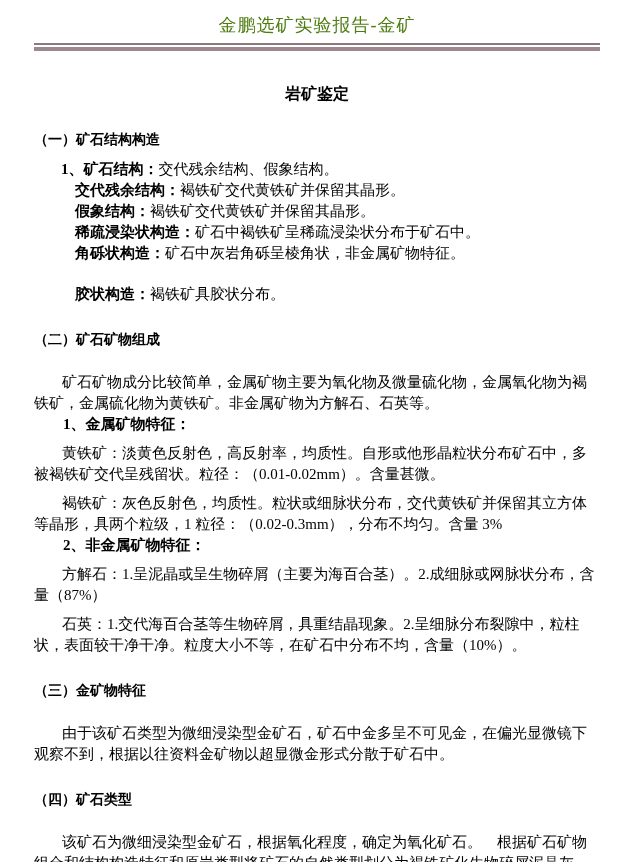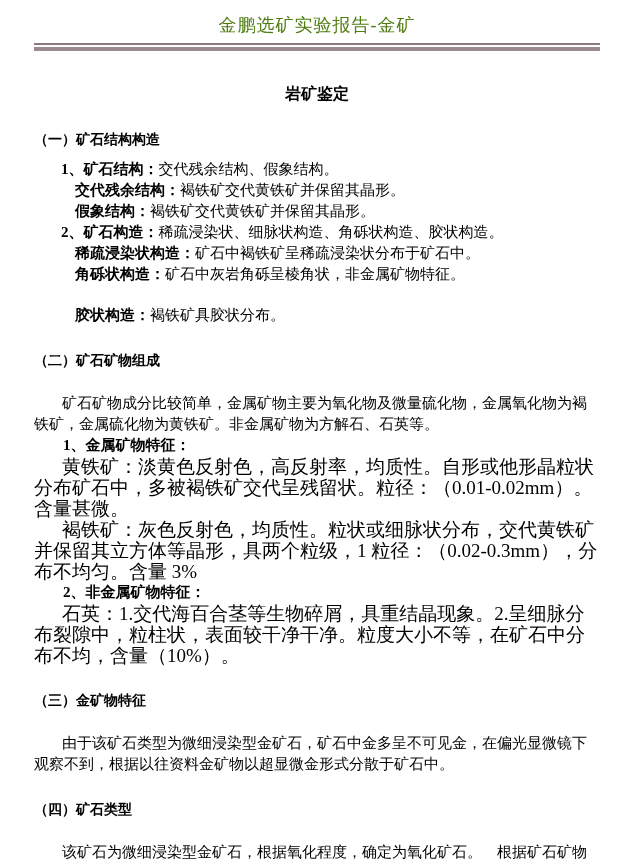--- a/index.html
+++ b/index.html
@@ -41,21 +41,21 @@
   }
 
   .line { font-size: 15px; line-height: 21px; }
   .line .lbl { font-weight: bold; text-align: center; }
 
   .item { margin-left: 27px; }
   .sub  { margin-left: 41px; }
   .gap  { margin-top: 20px; }
 
   .para { font-size: 15px; line-height: 21px; text-indent: 28px; margin-top: 20px; }
-  .term { font-size: 19px; line-height: 21px; text-indent: 28px; }
+  .term { font-size: 15px; line-height: 21px; text-indent: 28px; margin-top: 8px; }
   .subhead { font-size: 15px; line-height: 21px; font-weight: bold; margin-left: 29px; }
 </style>
 </head>
 <body>
 
 <div class="page">
 
   <div class="doc-header">金鹏选矿实验报告-金矿</div>
   <div class="header-rule"></div>
 
@@ -64,23 +64,20 @@
   <div class="section-heading">（一）矿石结构构造</div>
   <div class="line item">
     <span class="lbl">1、矿石结构：</span><span>交代残余结构、假象结构。</span>
   </div>
   <div class="line sub">
     <span class="lbl">交代残余结构：</span><span>褐铁矿交代黄铁矿并保留其晶形。</span>
   </div>
   <div class="line sub">
     <span class="lbl">假象结构：</span><span>褐铁矿交代黄铁矿并保留其晶形。</span>
   </div>
-  <div class="line item">
-    <span class="lbl">2、矿石构造：</span><span>稀疏浸染状、细脉状构造、角砾状构造、胶状构造。</span>
-  </div>
   <div class="line sub">
     <span class="lbl">稀疏浸染状构造：</span><span>矿石中褐铁矿呈稀疏浸染状分布于矿石中。</span>
   </div>
   <div class="line sub">
     <span class="lbl">角砾状构造：</span><span>矿石中灰岩角砾呈棱角状，非金属矿物特征。</span>
   </div>
   <div class="line sub gap">
     <span class="lbl">胶状构造：</span><span>褐铁矿具胶状分布。</span>
   </div>
 
@@ -88,20 +85,23 @@
   <div class="para">矿石矿物成分比较简单，金属矿物主要为氧化物及微量硫化物，金属氧化物为褐铁矿，金属硫化物为黄铁矿。非金属矿物为方解石、石英等。</div>
   <div class="subhead">1、金属矿物特征：</div>
   <div class="term">
     <span class="lbl">黄铁矿：</span><span>淡黄色反射色，高反射率，均质性。自形或他形晶粒状分布矿石中，多被褐铁矿交代呈残留状。粒径：（0.01-0.02mm）。含量甚微。</span>
   </div>
   <div class="term">
     <span class="lbl">褐铁矿：</span><span>灰色反射色，均质性。粒状或细脉状分布，交代黄铁矿并保留其立方体等晶形，具两个粒级，1 粒径：（0.02-0.3mm），分布不均匀。含量 3%</span>
   </div>
   <div class="subhead">2、非金属矿物特征：</div>
   <div class="term">
+    <span class="lbl">方解石：</span><span>1.呈泥晶或呈生物碎屑（主要为海百合茎）。2.成细脉或网脉状分布，含量（87%）</span>
+  </div>
+  <div class="term">
     <span class="lbl">石英：</span><span>1.交代海百合茎等生物碎屑，具重结晶现象。2.呈细脉分布裂隙中，粒柱状，表面较干净干净。粒度大小不等，在矿石中分布不均，含量（10%）。</span>
   </div>
 
   <div class="section-heading">（三）金矿物特征</div>
   <div class="para">由于该矿石类型为微细浸染型金矿石，矿石中金多呈不可见金，在偏光显微镜下观察不到，根据以往资料金矿物以超显微金形式分散于矿石中。</div>
 
   <div class="section-heading">（四）矿石类型</div>
   <div class="para">该矿石为微细浸染型金矿石，根据氧化程度，确定为氧化矿石。　根据矿石矿物组合和结构构造特征和原岩类型将矿石的自然类型划分为褐铁矿化生物碎屑泥晶灰岩、褐铁矿化微晶灰岩、褐铁矿化灰岩质角砾岩等。</div>
 
 </div>

